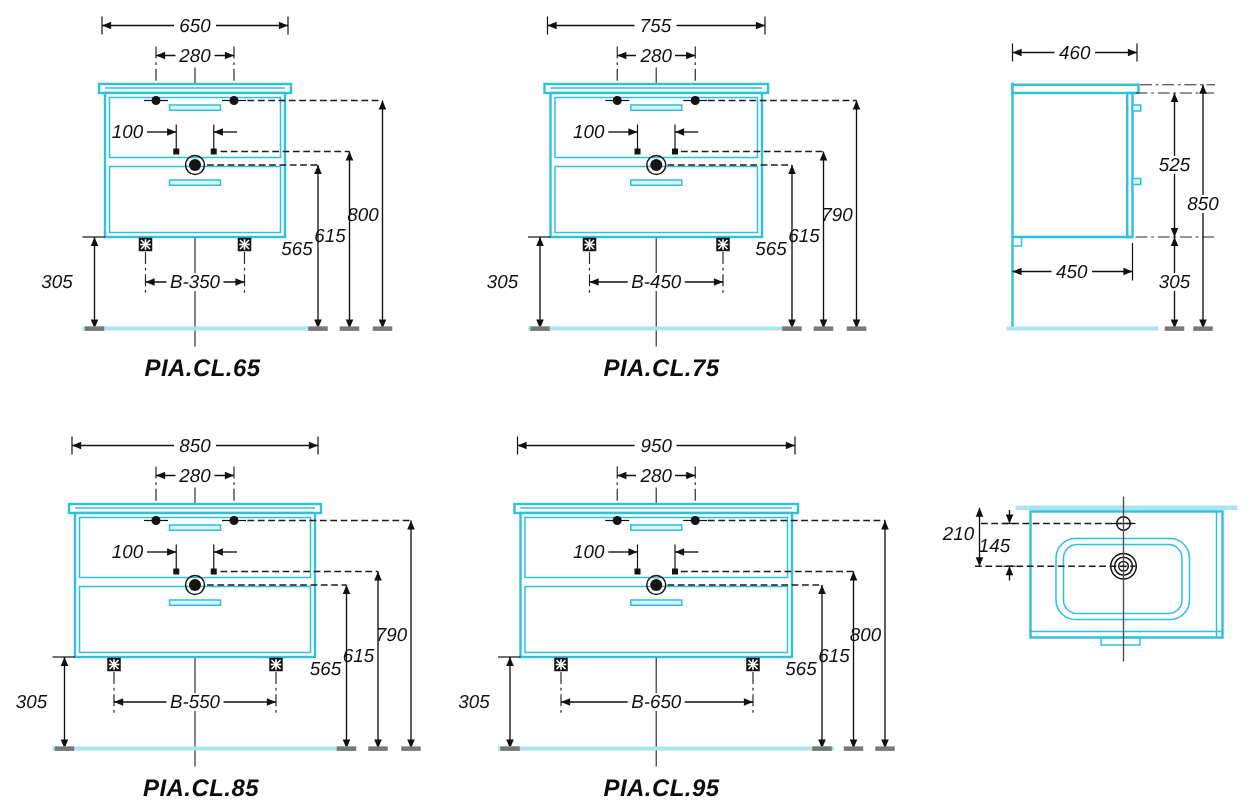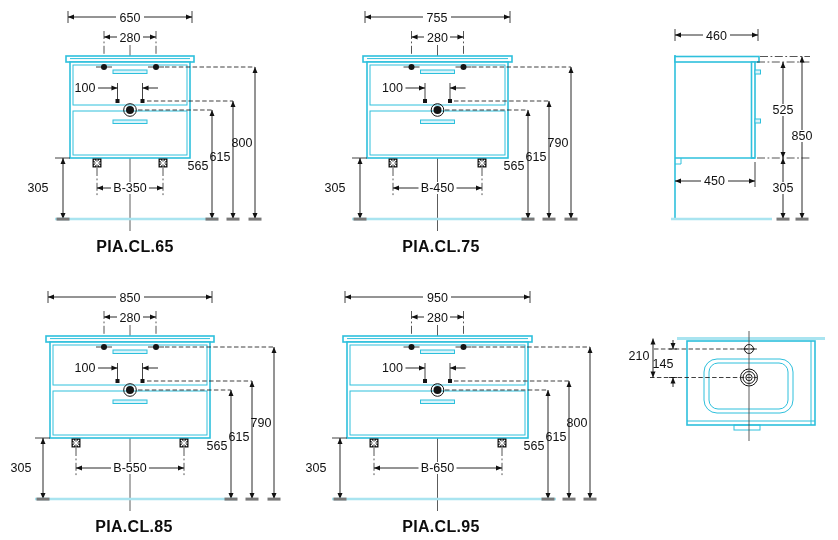--- a/index.html
+++ b/index.html
@@ -1,16 +1,16 @@
 <!DOCTYPE html>
 <html><head>
 <meta charset="utf-8">
 <style>
   html,body{margin:0;padding:0;background:#fff;}
-  .canvas-wrap{width:838px;height:540px;background:#fff;position:relative;overflow:hidden;}
+  .canvas-wrap{width:838px;height:540px;background:#fff;position:relative;overflow:hidden;font-style:italic;}
   svg{display:block;}
   svg text{text-anchor:middle;dominant-baseline:central;
            font-family:"Liberation Sans","DejaVu Sans",sans-serif;}
   .txt{font-size:12.5px;fill:#111;}
   .lbl{font-size:16px;font-weight:600;fill:#0d0d0d;letter-spacing:.3px;}
   .cy{stroke:#2ec0dc;fill:#fff;stroke-width:1.6;}
   .cyt{stroke:#2ec0dc;fill:none;stroke-width:1;}
   .handle{stroke:#2ec0dc;fill:#d9f3fa;stroke-width:1;}
   .dim{stroke:#111;stroke-width:.9;fill:none;}
   .thin{stroke:#111;stroke-width:.8;fill:none;}

